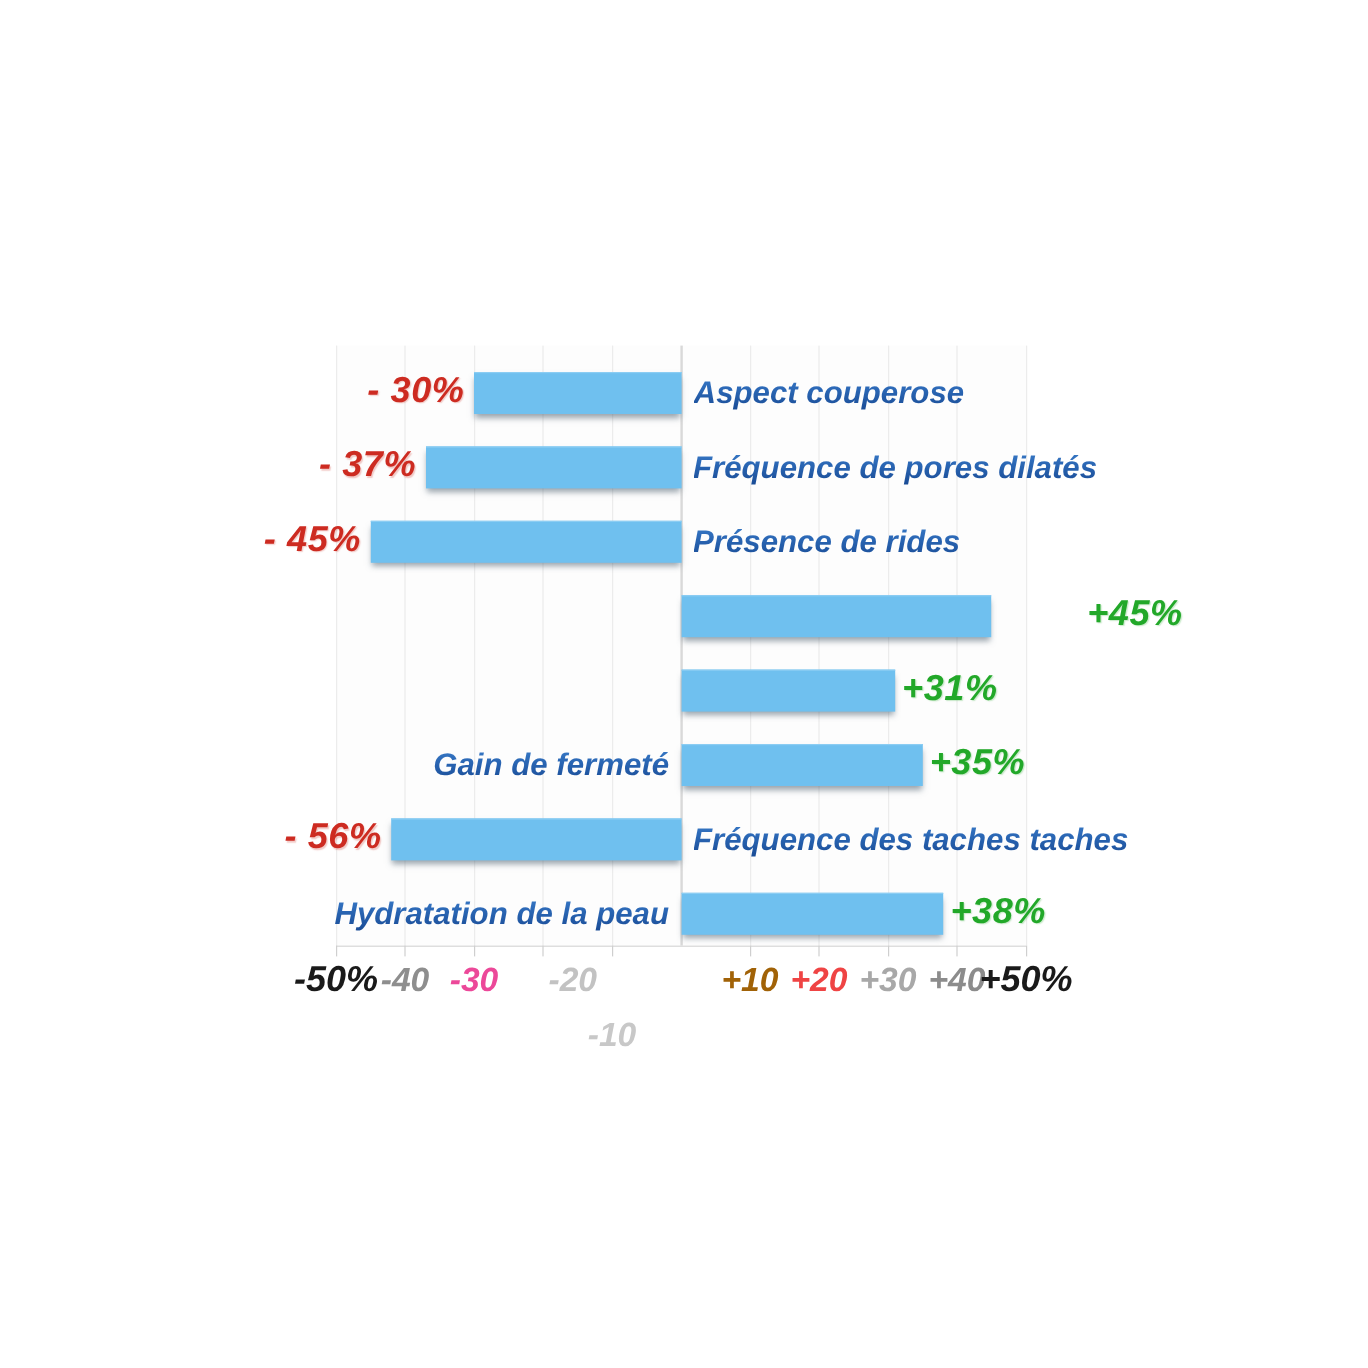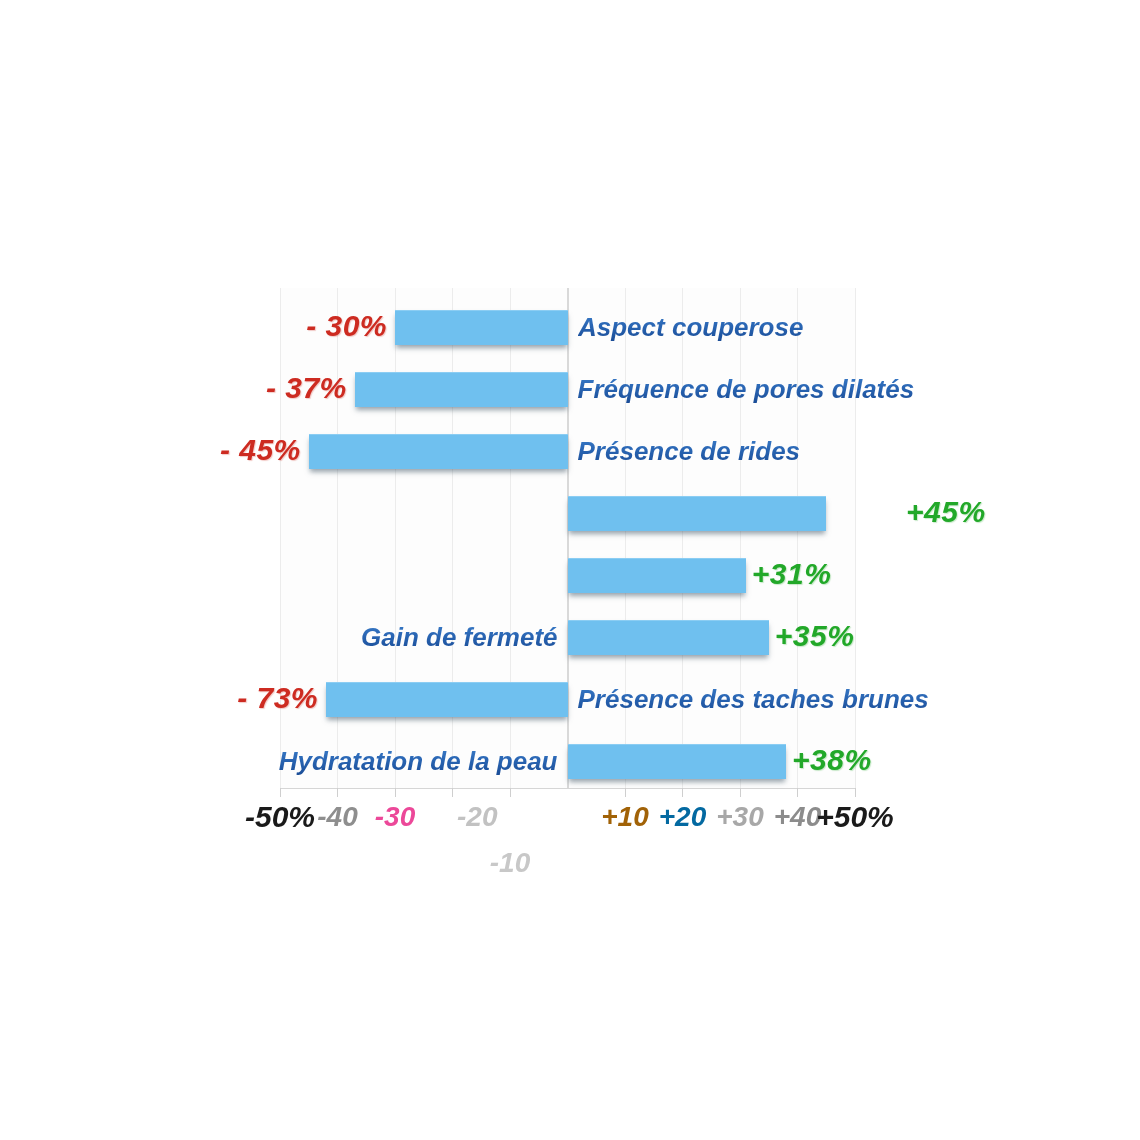--- a/index.html
+++ b/index.html
@@ -141,21 +141,21 @@
   }
   .axlabel.strong {
     color: #1a1a1a;
     font-size: 30px;
   }
   .axlabel.m40 { color: #8e8e8e; }
   .axlabel.m30 { color: #ec4899; }
   .axlabel.m20 { color: #c2c2c2; }
   .axlabel.m10 { color: #c8c8c8; margin-top: 46px; }
   .axlabel.p10 { color: #a16207; }
-  .axlabel.p20 { color: #0369a1; }
+  .axlabel.p20 { color: #ef4444; }
   .axlabel.p30 { color: #a8a8a8; }
   .axlabel.p40 { color: #8c8c8c; }
 </style>
 </head>
 <body>
 
 <div id="canvas">
 
   <div id="chart">
 
@@ -212,22 +212,22 @@
           <div class="bar" style="left: 352.5px; width: 178.25px;"></div>
           <div class="val pos" style="left: 536.75px;">+31%</div>
         </div>
         <div class="row" style="top: 318px;">
           <div class="bar" style="left: 352.5px; width: 201.25px;"></div>
           <div class="val pos" style="left: 559.75px;">+35%</div>
           <div class="cat left" style="right: 357.5px;">Gain de fermeté</div>
         </div>
         <div class="row" style="top: 380px;">
           <div class="bar" style="left: 111px; width: 241.5px;"></div>
-          <div class="val neg" style="right: 597px;">- 73%</div>
-          <div class="cat right" style="left: 362.5px;">Présence des taches brunes</div>
+          <div class="val neg" style="right: 597px;">- 56%</div>
+          <div class="cat right" style="left: 362.5px;">Fréquence des taches taches</div>
         </div>
         <div class="row" style="top: 442px;">
           <div class="bar" style="left: 352.5px; width: 218.5px;"></div>
           <div class="val pos" style="left: 577px;">+38%</div>
           <div class="cat left" style="right: 357.5px;">Hydratation de la peau</div>
         </div>
       </div>
 
     <div id="axis-labels">
         <div class="axlabel strong" style="width: 90px; left: 20px;">-50%</div>

